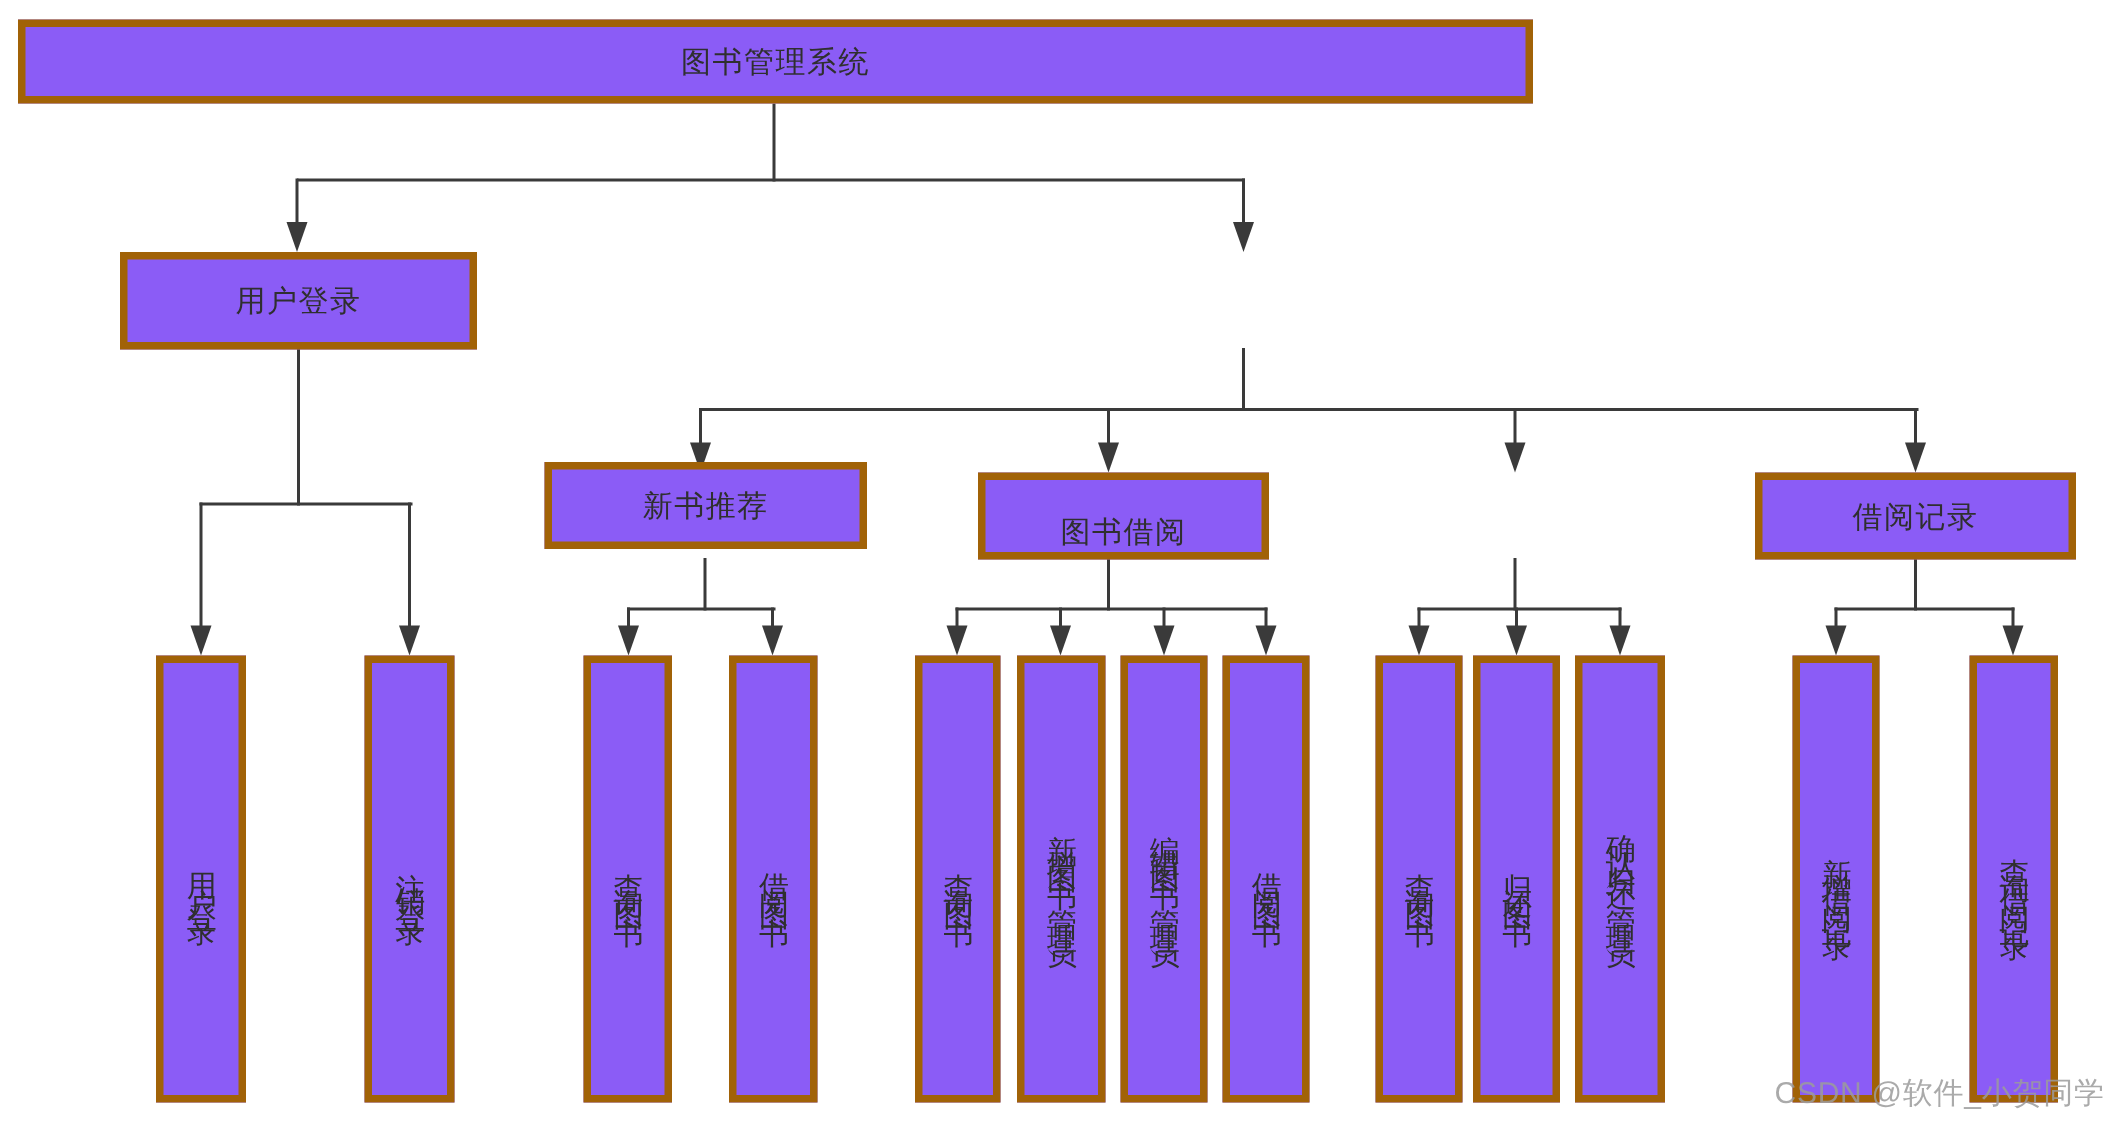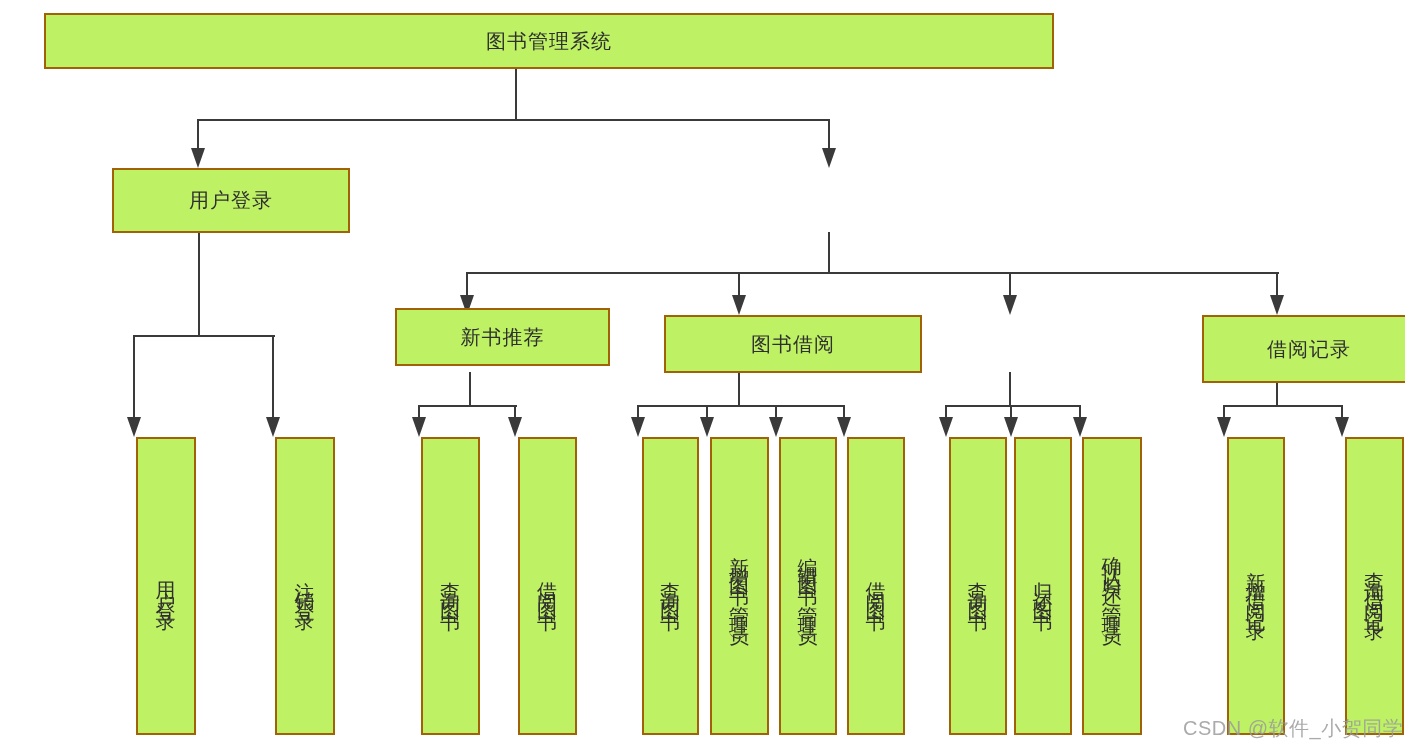--- a/index.html
+++ b/index.html
@@ -1,23 +1,23 @@
 <!DOCTYPE html>
 <html><head>
 <meta charset="utf-8">
 <style>
   html,body{margin:0;padding:0;background:#fff;}
   .canvas{
     position:relative;width:1405px;height:747px;background:#ffffff;overflow:hidden;
     font-family:"Liberation Sans","DejaVu Sans",sans-serif;color:#2f2f2f;
   }
   .box{
-    position:absolute;box-sizing:border-box;border:2px solid #a16207;background:#bef264;
+    position:absolute;box-sizing:border-box;border:5px solid #a16207;background:#8b5cf6;
     display:flex;align-items:center;justify-content:center;
-    font-size:20px;letter-spacing:1px;color:#2f2f2f;z-index:2;margin-left:32px;
+    font-size:20px;letter-spacing:1px;color:#2f2f2f;z-index:2;
   }
   .box .lbl{white-space:nowrap;}
   .vbox .lbl{
     writing-mode:vertical-rl;letter-spacing:10px;white-space:normal;
     line-height:1;font-size:20px;
   }
   .ln{position:absolute;background:#3a3a3a;z-index:1;}
   .arr{
     position:absolute;width:0;height:0;z-index:1;
     border-left:7px solid transparent;border-right:7px solid transparent;
@@ -37,24 +37,24 @@
     <span class="lbl">图书管理系统</span>
   </div>
 
   <div class="box" style="left:80px;top:168px;width:238px;height:65px;">
     <span class="lbl">用户登录</span>
   </div>
 
   <div class="box" style="left:363px;top:308px;width:215px;height:58px;">
     <span class="lbl">新书推荐</span>
   </div>
-  <div class="box" style="left:632px;top:315px;width:258px;height:58px;">
+  <div class="box" style="left:652px;top:315px;width:194px;height:58px;align-items:flex-end;">
     <span class="lbl">图书借阅</span>
   </div>
-  <div class="box" style="left:1170px;top:315px;width:214px;height:68px;">
+  <div class="box" style="left:1170px;top:315px;width:214px;height:58px;">
     <span class="lbl">借阅记录</span>
   </div>
 
   <div class="box vbox" style="left:104px;top:437px;width:60px;height:298px;">
     <span class="lbl">用户登录</span>
   </div>
   <div class="box vbox" style="left:243px;top:437px;width:60px;height:298px;">
     <span class="lbl">注销登录</span>
   </div>
 

